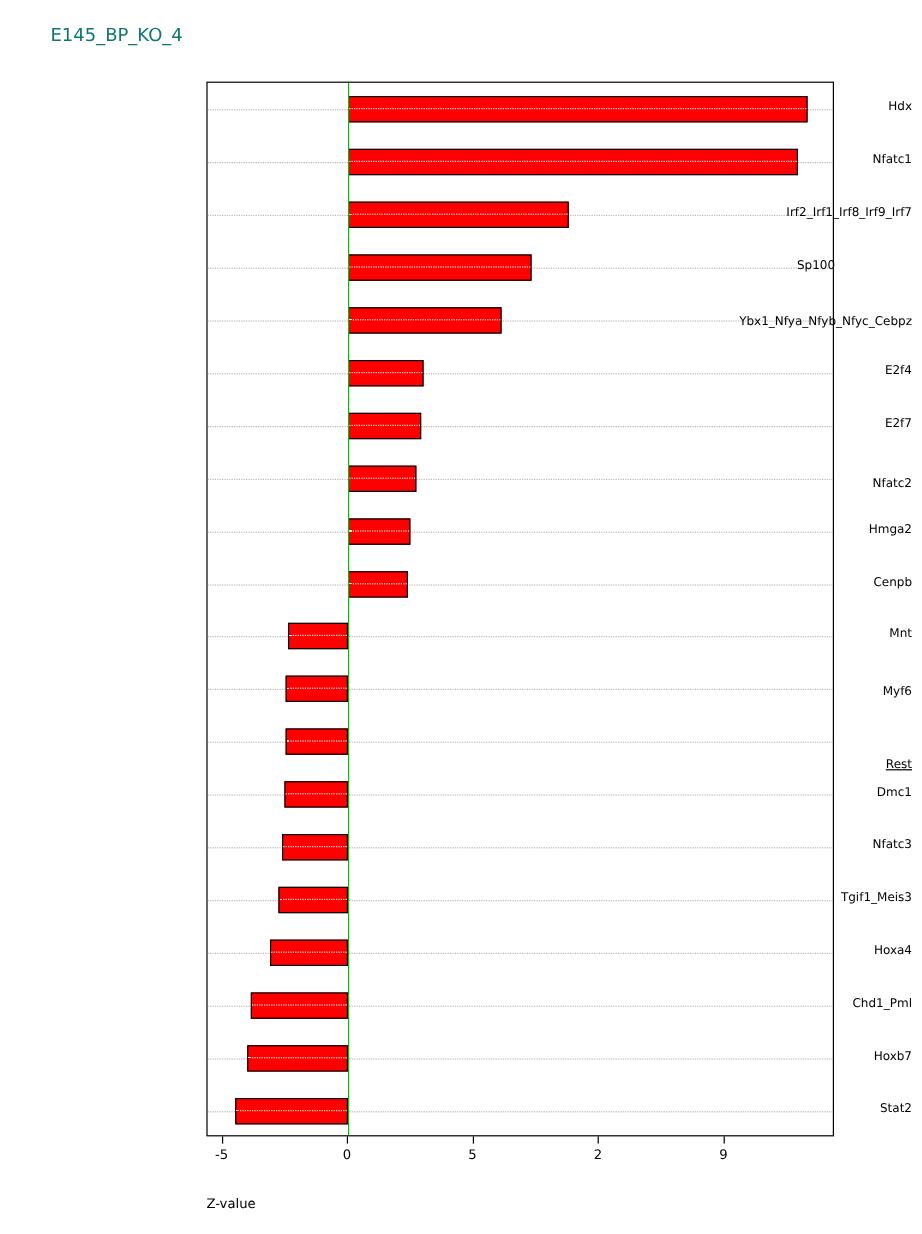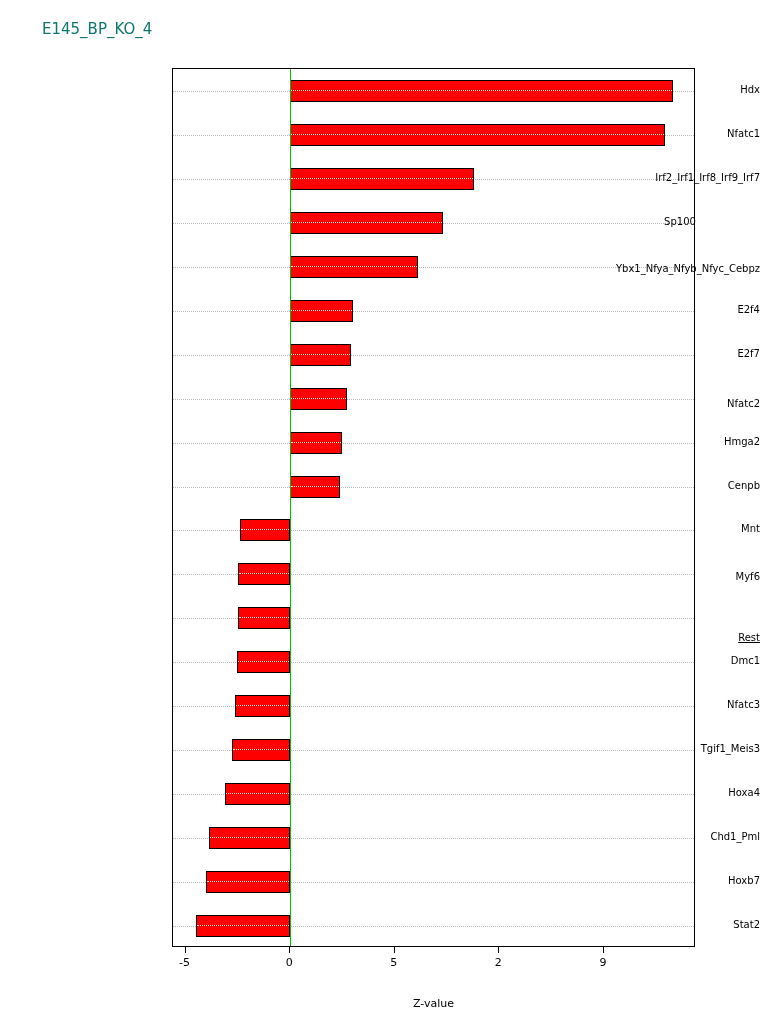--- a/index.html
+++ b/index.html
@@ -97,21 +97,20 @@
     top: 947px;
     width: 1px;
     height: 6px;
     background: #000;
   }
   #xaxis-title {
     position: absolute;
     left: 172px;
     top: 997px;
     width: 523px;
-    text-align: center;
     font-size: 11px;
     color: #000;
   }
 </style>
 </head>
 <body>
 
 <div id="chart-root">
 
   <div id="chart-title">E145_BP_KO_4</div>

